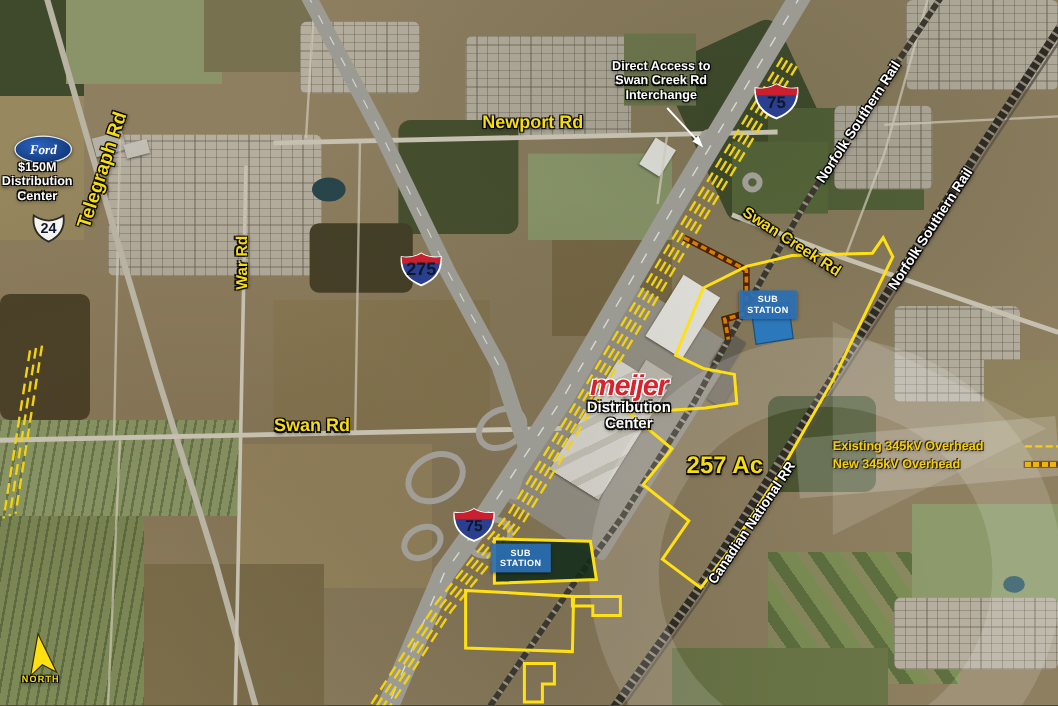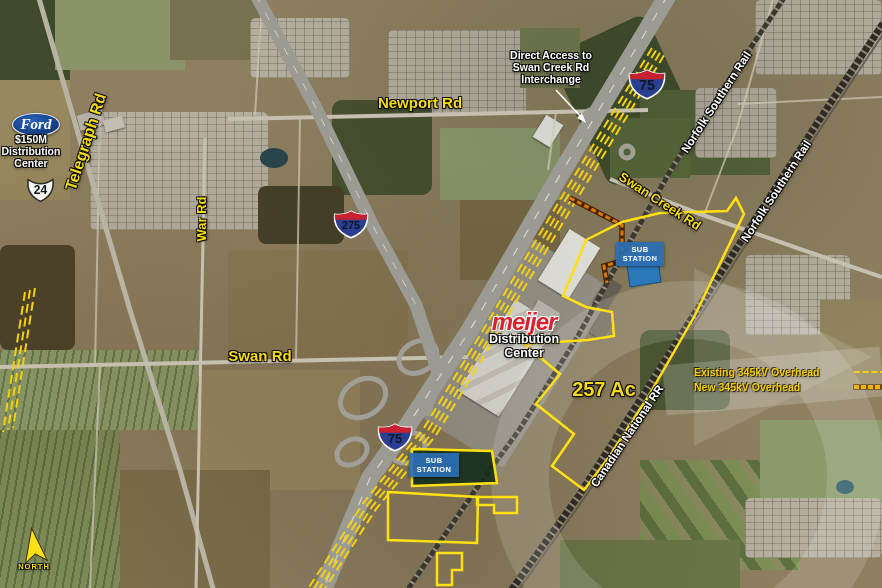--- a/index.html
+++ b/index.html
@@ -39,21 +39,21 @@
         text-shadow:-1px -1px 0 rgba(40,30,0,.9),1px 1px 0 rgba(40,30,0,.9),0 1px 3px rgba(0,0,0,.6);}
   .ls-dashed{width:32px;border-top:2.5px dashed #f2cf10;height:0;}
   .ls-hatched{width:32px;height:4px;background:repeating-linear-gradient(90deg,#f2b40a 0 5px,#6d4a00 5px 7px);
         box-shadow:0 0 0 1px rgba(60,35,0,.5);}
   .meijer-logo{color:#d6232e;font-style:italic;font-weight:bold;letter-spacing:-1px;
         text-shadow:-1px -1px 0 #fff,1px -1px 0 #fff,-1px 1px 0 #fff,1px 1px 0 #fff,0 2px 3px rgba(0,0,0,.4);}
   .ford-oval{position:absolute;left:12px;top:113px;width:46px;height:21px;border-radius:50%;
         background:radial-gradient(ellipse at 40% 35%,#2c63c0,#123a7a 75%);border:1.5px solid #e8ecf2;
         box-shadow:0 1px 3px rgba(0,0,0,.6);display:flex;align-items:center;justify-content:center;}
   .ford-oval span{color:#fff;font-family:"Liberation Serif",serif;font-style:italic;
-        font-weight:bold;font-size:15px;}
+        font-weight:bold;font-size:11px;}
 </style>
 </head>
 <body>
 
 <div id="stage">
 
   <div>
     <div class="patch" style="left:0;top:0;width:70px;height:85px;background:#3f4a2c;"></div>
     <div class="patch" style="left:55px;top:0;width:130px;height:70px;background:#8a9468;"></div>
     <div class="patch" style="left:170px;top:0;width:90px;height:60px;background:#77714f;"></div>
@@ -186,21 +186,21 @@
         <path d="M60 4 C74 13 94 17 114 14 C117 44 106 74 60 92 C14 74 3 44 6 14 C26 17 46 13 60 4 Z" fill="#2a3f8f" stroke="#fff" stroke-width="5"></path>
         <path d="M60 4 C74 13 94 17 114 14 L112 32 L8 32 L6 14 C26 17 46 13 60 4 Z" fill="#c8202f"></path>
       </svg>
     <div class="num" style="font-size:14px;">75</div>
   </div>
   <div class="shield" style="left:331px;top:210px;width:40px;height:29px;">
     <svg width="40" height="29" viewBox="0 0 120 96">
         <path d="M60 4 C74 13 94 17 114 14 C117 44 106 74 60 92 C14 74 3 44 6 14 C26 17 46 13 60 4 Z" fill="#2a3f8f" stroke="#fff" stroke-width="5"></path>
         <path d="M60 4 C74 13 94 17 114 14 L112 32 L8 32 L6 14 C26 17 46 13 60 4 Z" fill="#c8202f"></path>
       </svg>
-    <div class="num" style="font-size:11px;">275</div>
+    <div class="num" style="font-size:15px;">275</div>
   </div>
   <div class="shield" style="left:376px;top:423px;width:38px;height:29px;">
     <svg width="38" height="29" viewBox="0 0 120 96">
         <path d="M60 4 C74 13 94 17 114 14 C117 44 106 74 60 92 C14 74 3 44 6 14 C26 17 46 13 60 4 Z" fill="#2a3f8f" stroke="#fff" stroke-width="5"></path>
         <path d="M60 4 C74 13 94 17 114 14 L112 32 L8 32 L6 14 C26 17 46 13 60 4 Z" fill="#c8202f"></path>
       </svg>
     <div class="num" style="font-size:13px;">75</div>
   </div>
   <div class="shield us" style="left:25px;top:177px;width:31px;height:26px;">
     <svg width="31" height="26" viewBox="0 0 120 100">
@@ -213,21 +213,21 @@
       <span>Ford</span>
     </div>
   <div class="lbl wlabel center-text" style="left:31px;top:152px;font-size:10.5px;">
     <div>$150M</div>
     <div>Distribution</div>
     <div>Center</div>
   </div>
 
   <div class="lbl ylabel" style="left:86px;top:142px;font-size:16px;transform:translate(-50%,-50%) rotate(-72deg);">Telegraph Rd</div>
   <div class="lbl ylabel" style="left:201px;top:219px;font-size:13px;transform:translate(-50%,-50%) rotate(-90deg);">War Rd</div>
-  <div class="lbl ylabel" style="left:402px;top:102px;font-size:15px;padding-left:36px;">Newport Rd</div>
+  <div class="lbl ylabel" style="left:426px;top:102px;font-size:15px;padding-left:36px;">Newport Rd</div>
   <div class="lbl ylabel" style="left:260px;top:355px;font-size:15px;">Swan Rd</div>
   <div class="lbl ylabel" style="left:660px;top:201px;font-size:13px;transform:translate(-50%,-50%) rotate(33deg);">Swan Creek Rd</div>
 
   <div class="lbl wlabel center-text" style="left:551px;top:68px;font-size:10.5px;">
     <div>Direct Access to</div>
     <div>Swan Creek Rd</div>
     <div>Interchange</div>
   </div>
 
   <div class="lbl wlabel" style="left:716px;top:102px;font-size:11.5px;transform:translate(-50%,-50%) rotate(-57deg);">Norfolk Southern Rail</div>

